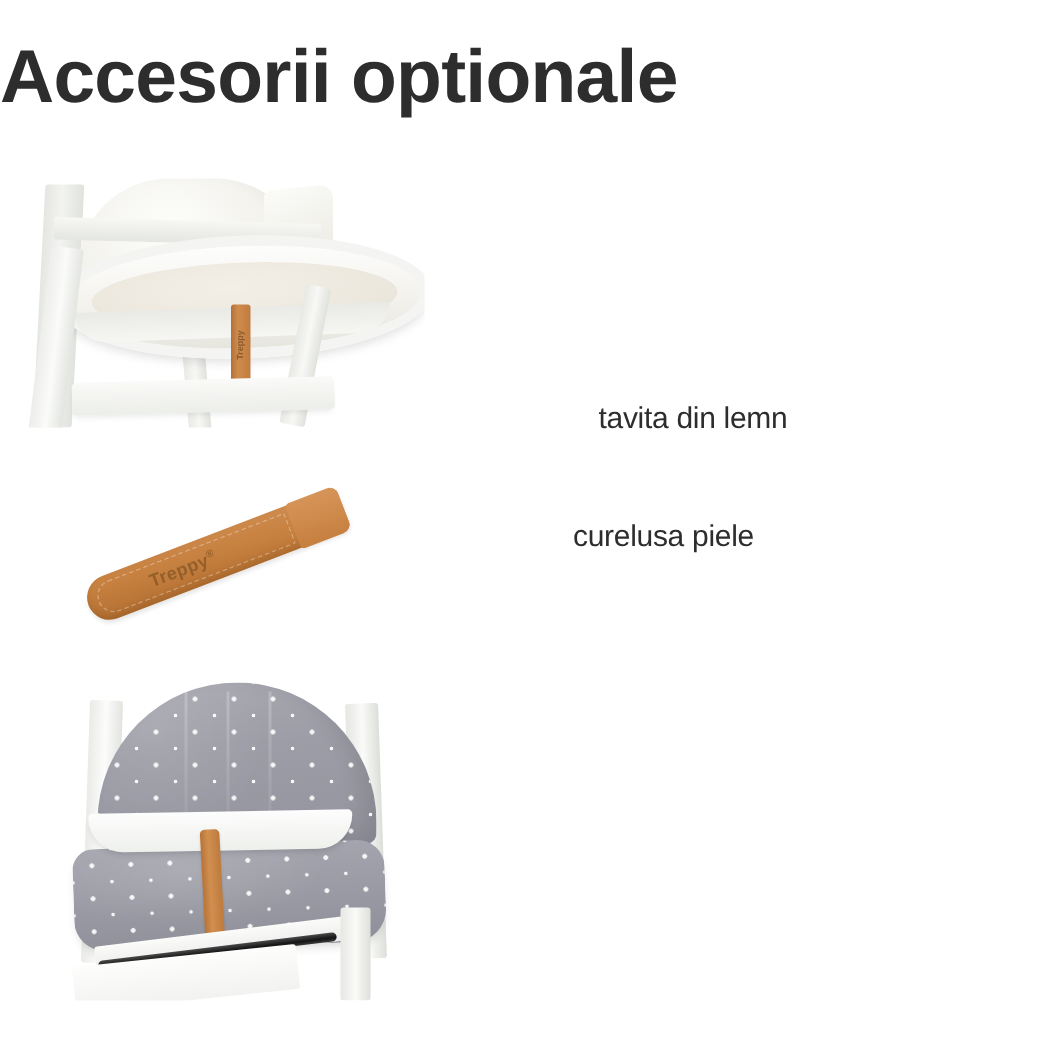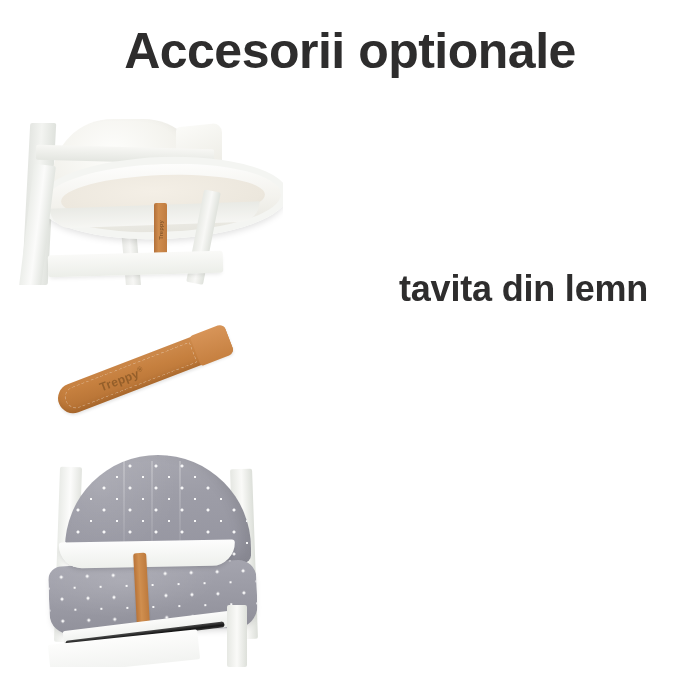--- a/index.html
+++ b/index.html
@@ -15,39 +15,39 @@
     font-family: "Liberation Sans", sans-serif;
     -webkit-font-smoothing: antialiased;
   }
 
   
   #page-title {
     position: absolute;
     left: 0;
     top: 22px;
     width: 700px;
-    text-align: center;
+    text-align: left;
     font-size: 50px;
     font-weight: bold;
     color: #2e2d2d;
     letter-spacing: -0.5px;
     line-height: 58px;
     white-space: nowrap;
   }
 
   
   .product-row {
     position: absolute;
     left: 0;
     width: 700px;
   }
   .product-label {
     position: absolute;
-    font-size: 36px;
-    font-weight: bold;
+    font-size: 20px;
+    font-weight: normal;
     color: #2e2d2d;
     white-space: nowrap;
     letter-spacing: -0.2px;
   }
   .figure {
     position: absolute;
     overflow: hidden;
   }
 
   
@@ -379,20 +379,21 @@
 
   <div class="figure" id="fig-belt">
     <div class="belt-body">
       <div class="belt-seam"></div>
       <div class="belt-fold"></div>
       <div class="belt-tip"></div>
       <div class="belt-brand"><span>Treppy</span><sup>®</sup></div>
     </div>
   </div>
 
+  <div class="product-label" id="label-belt">curelusa piele</div>
 </div>
 
 <div class="product-row" id="row-cushion">
 
   <div class="figure" id="fig-cushion">
     <div class="cu-post-left"></div>
     <div class="cu-post-right"></div>
 
     <div class="cu-back">
       <div class="stars"></div>

